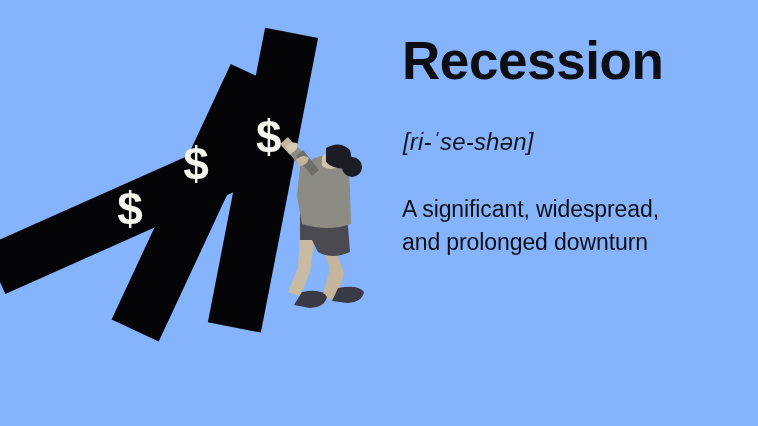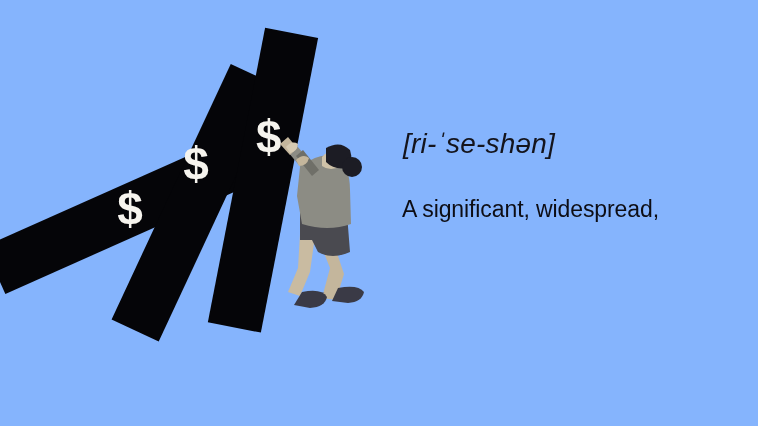--- a/index.html
+++ b/index.html
@@ -51,21 +51,21 @@
     font-weight: bold;
     color: #0d0d14;
     letter-spacing: -0.4px;
     line-height: 1.1;
     white-space: nowrap;
   }
   .pronunciation {
     position: absolute;
     left: 3px;
     top: 128px;
-    font-size: 28px;
+    font-size: 24px;
     font-style: italic;
     color: #14141c;
     letter-spacing: 0.2px;
     white-space: nowrap;
   }
   .definition {
     position: absolute;
     left: 2px;
     top: 193px;
     width: 352px;
@@ -130,21 +130,23 @@
         <path d="M326 148 Q340 140 350 150 Q354 162 346 168 Q334 170 326 162 Z" fill="#1c1c24"></path>
 
         <circle cx="352" cy="167" r="10" fill="#1c1c24"></circle>
 
       </g>
     </svg>
   </div>
 
   <div class="text-col">
 
+    <div class="term">Recession</div>
 
     <div class="pronunciation">[ri-ˈse-shən]</div>
 
     <div class="definition">
       <span>A significant, widespread,</span>
+      <span>and prolonged downturn</span>
     </div>
 
   </div>
 </div>
 
 </body></html>

